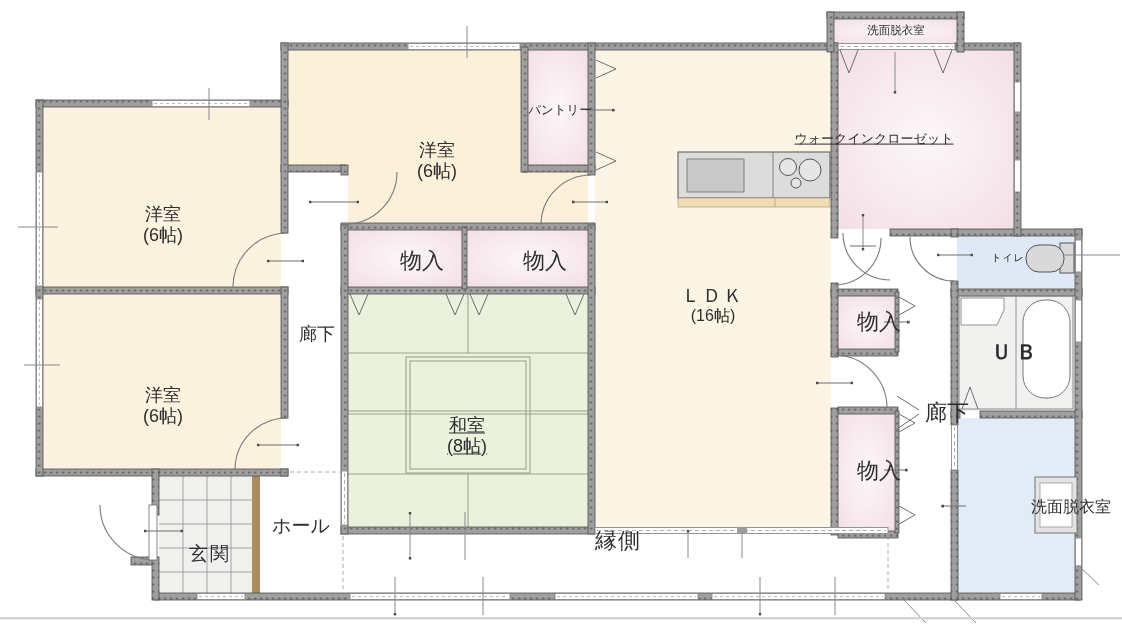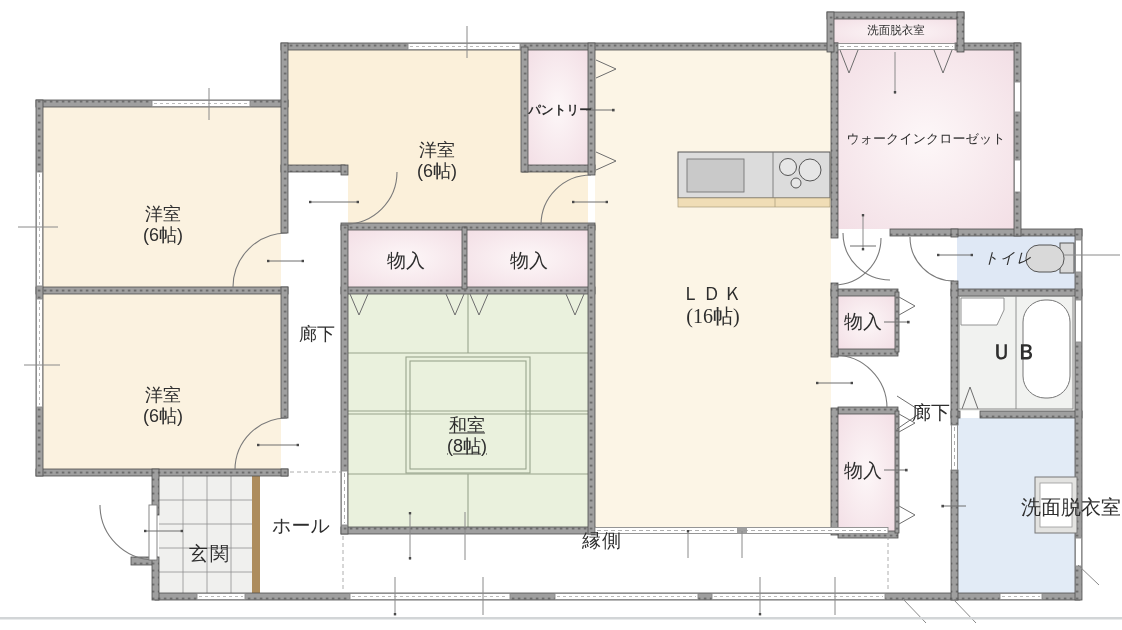--- a/index.html
+++ b/index.html
@@ -2,21 +2,21 @@
 <html><head>
 <meta charset="utf-8">
 <style>
   html,body{margin:0;padding:0;background:#ffffff;}
   .stage{position:relative;width:1122px;height:630px;background:#ffffff;overflow:hidden;
          font-family:"Liberation Sans","DejaVu Sans",sans-serif;}
   .stage svg{position:absolute;left:0;top:0;}
   .lbl{position:absolute;transform:translate(-50%,-50%);text-align:center;color:#2e2e2e;
        line-height:1.14;white-space:nowrap;z-index:5;}
   .lbl .sz{display:block;}
-  .fs18{font-size:18px;margin-top:12px;} .fs17{font-size:19px;} .fs16{font-size:20px;font-family:Liberation Serif, serif;} .fs15{font-size:15px;font-style:italic;}
+  .fs18{font-size:18px;margin-top:12px;} .fs17{font-size:22px;margin-left:16px;} .fs16{font-size:16px;} .fs15{font-size:10px;}
   .fs13{font-size:13px;} .fs12{font-size:12.5px;} .fs11{font-size:11.5px;} .fs19{font-size:19px;}
   .ls2{letter-spacing:2px;text-align:center;} .ls1{letter-spacing:1px;}
   .ub{font-size:21px;letter-spacing:4px;font-weight:bold;}
 </style>
 </head>
 <body>
 
 <div class="stage">
 
 <svg width="1122" height="630" viewBox="0 0 1122 630">
@@ -312,27 +312,27 @@
   <span class="sz">(6帖)</span>
 </div>
 <div class="lbl fs18" style="left:467px;top:424px;text-decoration:underline;">
   <span>和室</span>
   <span class="sz">(8帖)</span>
 </div>
 <div class="lbl fs19 ls2" style="left:713px;top:305px;">
   <span>ＬＤＫ</span>
   <span class="sz fs16" style="letter-spacing:0;">(16帖)</span>
 </div>
-<div class="lbl fs12" style="left:560px;top:110px;font-weight:bold;">
+<div class="lbl fs12" style="left:560px;top:110px;">
   <span>パントリー</span>
 </div>
 <div class="lbl fs11" style="left:896px;top:31px;">
   <span>洗面脱衣室</span>
 </div>
-<div class="lbl fs13" style="left:926px;top:139px;">
+<div class="lbl fs13" style="left:874px;top:139px;text-decoration:underline;">
   <span>ウォークインクローゼット</span>
 </div>
 <div class="lbl fs15 ls1" style="left:1008px;top:258px;">
   <span>トイレ</span>
 </div>
 <div class="lbl ub" style="left:1016px;top:352px;">
   <span>ＵＢ</span>
 </div>
 <div class="lbl fs16" style="left:1071px;top:507px;">
   <span>洗面脱衣室</span>

